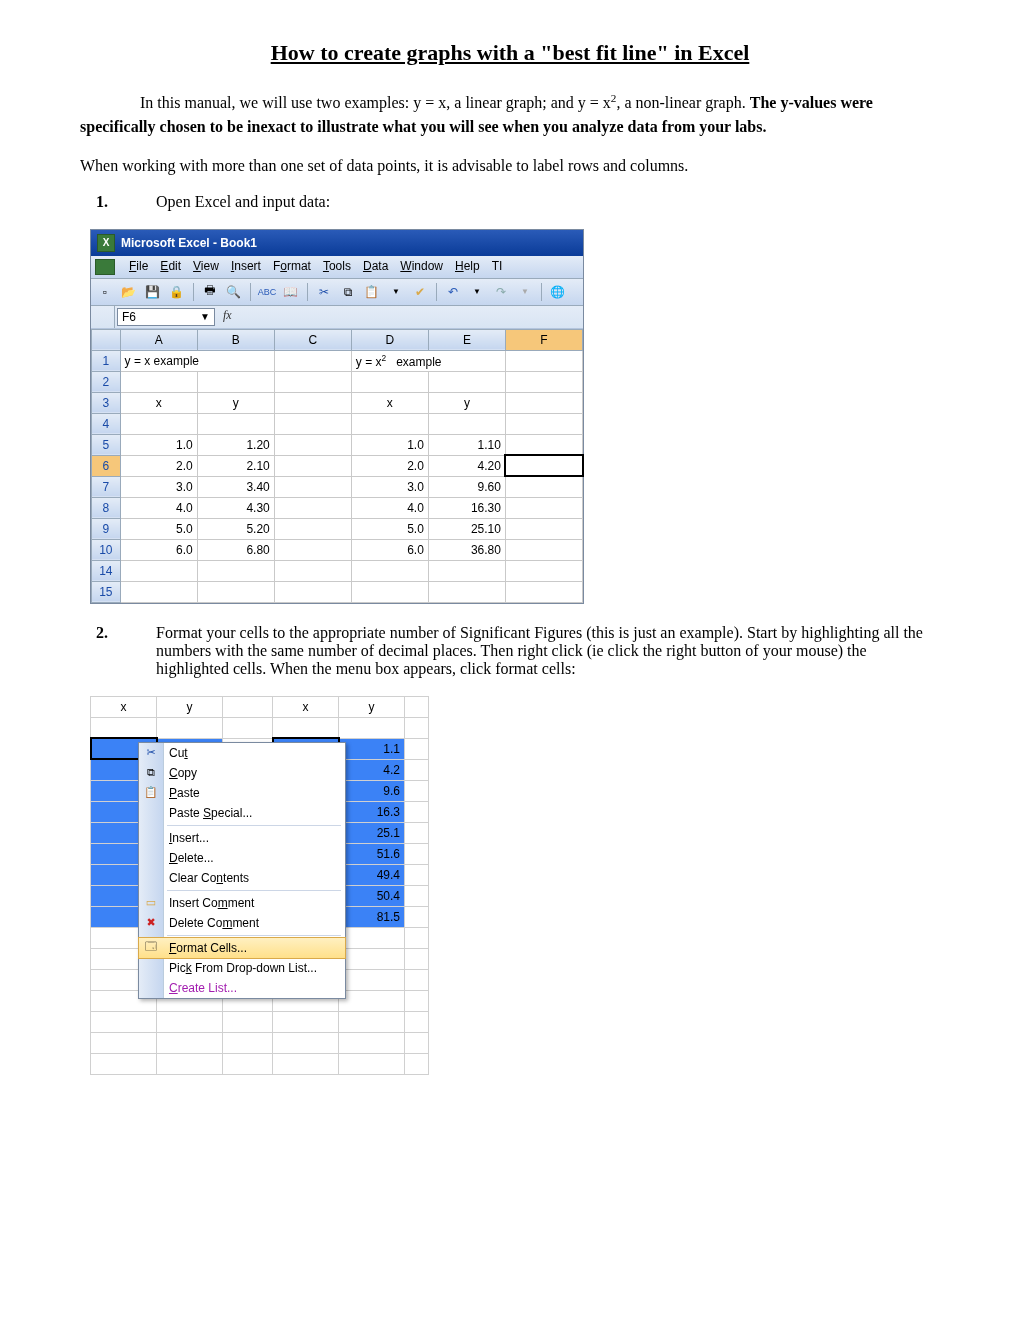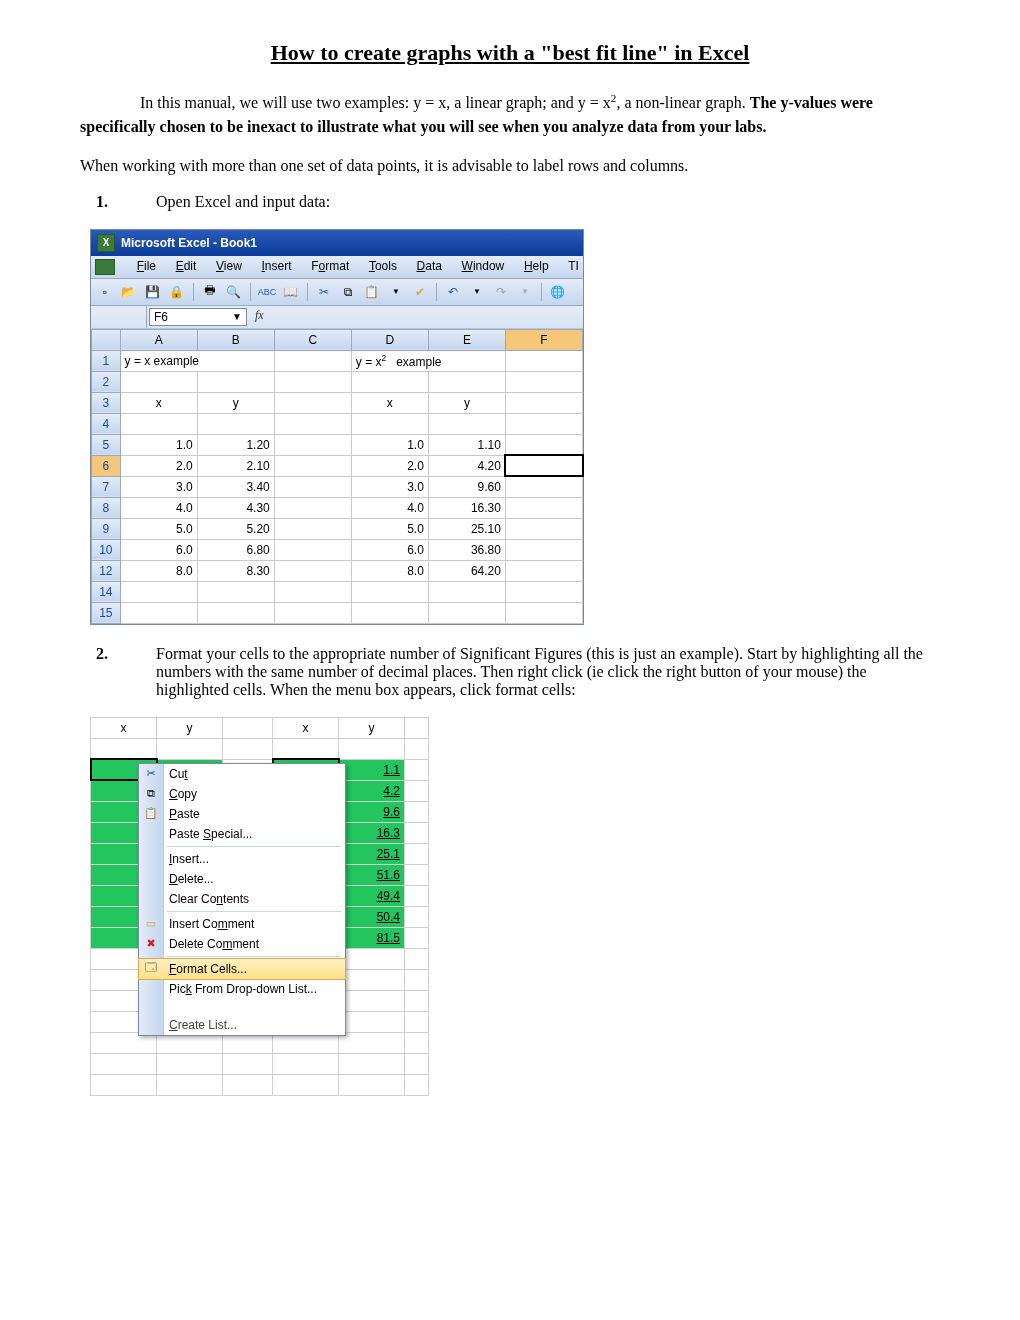--- a/index.html
+++ b/index.html
@@ -51,21 +51,20 @@
     color: #fff; font-size: 10px; font-weight: bold;
     border: 1px solid #2a5a2a;
   }
   .menubar {
     background: linear-gradient(to bottom, #e4ecf7, #c5d6ef);
     padding: 3px 4px;
     display: flex;
     gap: 12px;
     color: #000;
     border-bottom: 1px solid #9ab;
-    justify-content: space-between;
   }
   .menubar span { cursor: default; }
   .menubar .uline { text-decoration: underline; }
   .menu-logo {
     width: 18px; height: 14px;
     background: #3a7a3a;
     border: 1px solid #2a5a2a;
     margin-right: 2px;
   }
   .toolbar {
@@ -81,21 +80,20 @@
     border: 1px solid transparent;
     display: inline-flex;
     align-items: center; justify-content: center;
     font-size: 12px;
   }
   .tb-sep { width:1px; height:18px; background:#9ab; margin:0 2px; }
   .namebox-row {
     display: flex;
     border-bottom: 1px solid #b4c5dd;
     background: linear-gradient(to bottom, #e4ecf7, #d8e4f3);
-    padding-left: 32px;
   }
   .headers-stub {
     width: 23px;
     border-right: 1px solid #9ab;
   }
   .namebox {
     width: 88px;
     background: #fff;
     border: 1px solid #7a8aa0;
     margin: 2px;
@@ -162,21 +160,21 @@
   .grid2 th, .grid2 td {
     border: 1px solid #d0d0d0;
     padding: 1px 4px;
     height: 18px;
     font-size: 12px;
     font-family: Arial, sans-serif;
     text-align: right;
     background: #fff;
   }
   .grid2 th { text-align: center; font-weight: normal; background: #fff; border: 1px solid #d0d0d0; }
-  .grid2 td.hl { background: #22c55e; text-decoration: underline; }
+  .grid2 td.hl { background: #3b82f6; }
   .grid2 td.selbox { outline: 2px solid #000; outline-offset: -1px; }
   .context-menu {
     position: absolute;
     top: 46px;
     left: 48px;
     width: 206px;
     background: #fff;
     border: 1px solid #7a8aa0;
     box-shadow: 2px 2px 4px rgba(0,0,0,.3);
   }
@@ -192,21 +190,21 @@
     padding: 3px 8px 3px 30px;
     cursor: default;
     z-index: 1;
   }
   .cm-item.hl {
     background: linear-gradient(to bottom, #fff0c1, #ffe08a);
     border: 1px solid #d9a94a;
     margin: -1px;
     padding: 3px 8px 3px 30px;
   }
-  .cm-item.disabled { color: #404040; margin-top: 16px; }
+  .cm-item.disabled { color: #a21caf; }
   .cm-sep {
     height: 1px;
     background: #ccd6e6;
     margin: 2px 4px 2px 28px;
     position: relative; z-index: 1;
   }
   .cm-icon {
     position: absolute;
     left: 4px; top: 2px;
     width: 16px; height: 16px;
@@ -385,29 +383,20 @@
     <tr>
           <th class="dr rh">10</th>
           <td class="dr">6.0</td>
           <td class="dr">6.80</td>
           <td></td>
           <td class="dr">6.0</td>
           <td class="dr">36.80</td>
           <td></td>
         </tr>
     <tr>
-          <th class="dr rh">12</th>
-          <td class="dr">8.0</td>
-          <td class="dr">8.30</td>
-          <td></td>
-          <td class="dr">8.0</td>
-          <td class="dr">64.20</td>
-          <td></td>
-        </tr>
-    <tr>
           <th class="rh">14</th>
           <td></td>
           <td></td>
           <td></td>
           <td></td>
           <td></td>
           <td></td>
         </tr>
     <tr>
           <th class="rh">15</th>

